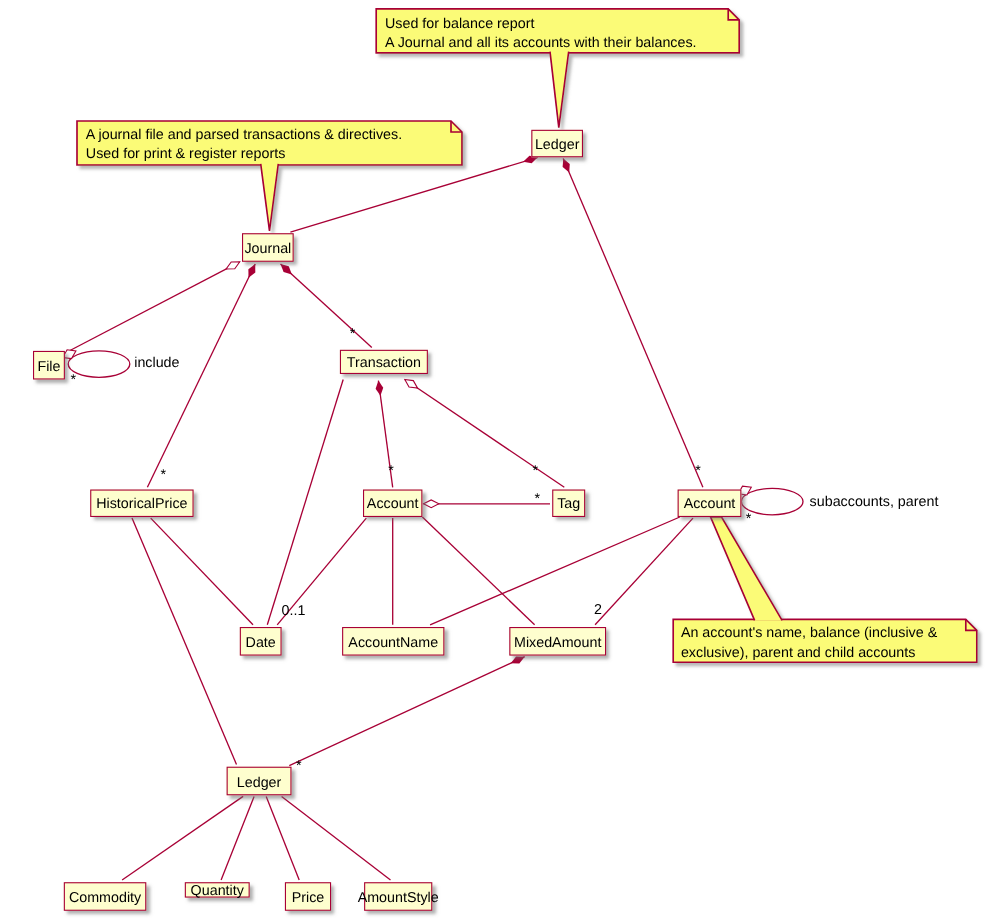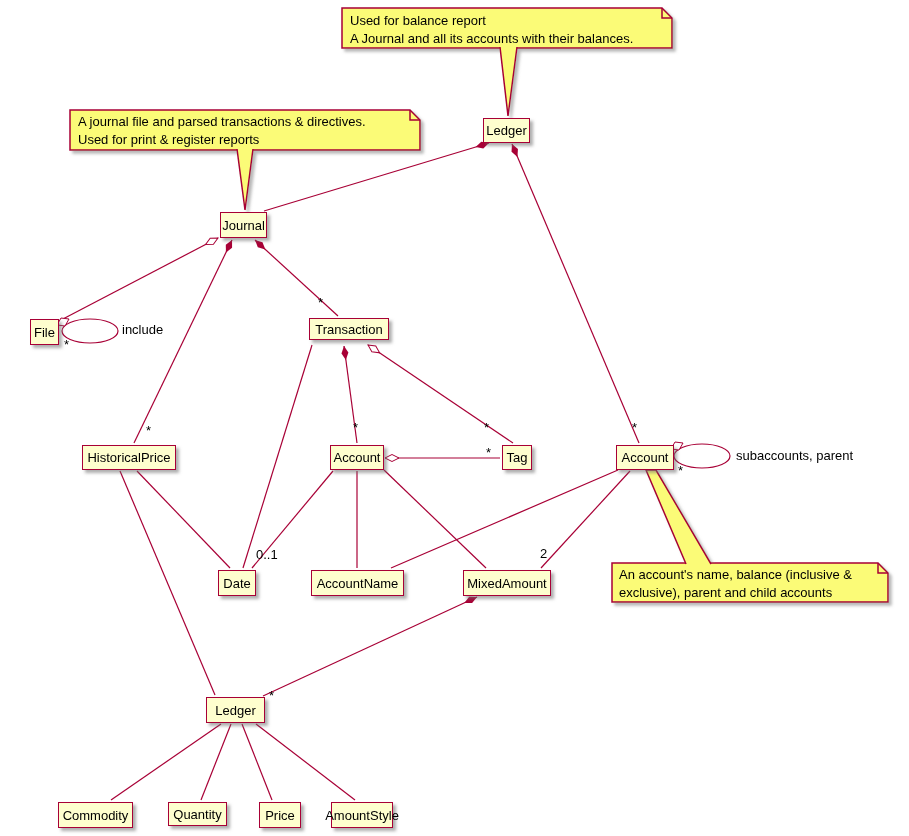--- a/index.html
+++ b/index.html
@@ -103,21 +103,21 @@
   <div class="cls" style="left:309px;top:318px;width:80px;height:22px">Transaction</div>
   <div class="cls" style="left:82px;top:445px;width:94px;height:25px">HistoricalPrice</div>
   <div class="cls" style="left:330px;top:445px;width:54px;height:25px">Account</div>
   <div class="cls" style="left:502px;top:445px;width:30px;height:25px">Tag</div>
   <div class="cls" style="left:616px;top:445px;width:58px;height:25px">Account</div>
   <div class="cls" style="left:218px;top:570px;width:38px;height:26px">Date</div>
   <div class="cls" style="left:311px;top:570px;width:93px;height:26px">AccountName</div>
   <div class="cls" style="left:463px;top:570px;width:88px;height:26px">MixedAmount</div>
   <div class="cls" style="left:206px;top:697px;width:59px;height:26px">Ledger</div>
   <div class="cls" style="left:58px;top:802px;width:75px;height:26px">Commodity</div>
-  <div class="cls" style="left:168px;top:802px;width:59px;height:24px">Quantity</div>
+  <div class="cls" style="left:168px;top:802px;width:59px;height:14px">Quantity</div>
   <div class="cls" style="left:259px;top:802px;width:42px;height:26px">Price</div>
   <div class="cls" style="left:331px;top:802px;width:62px;height:26px">AmountStyle</div>
 
   <div class="note-text" style="left:350px;top:12px">
     <div>Used for balance report</div>
     <div>A Journal and all its accounts with their balances.</div>
   </div>
   <div class="note-text" style="left:78px;top:113px">
     <div>A journal file and parsed transactions &amp; directives.</div>
     <div>Used for print &amp; register reports</div>

